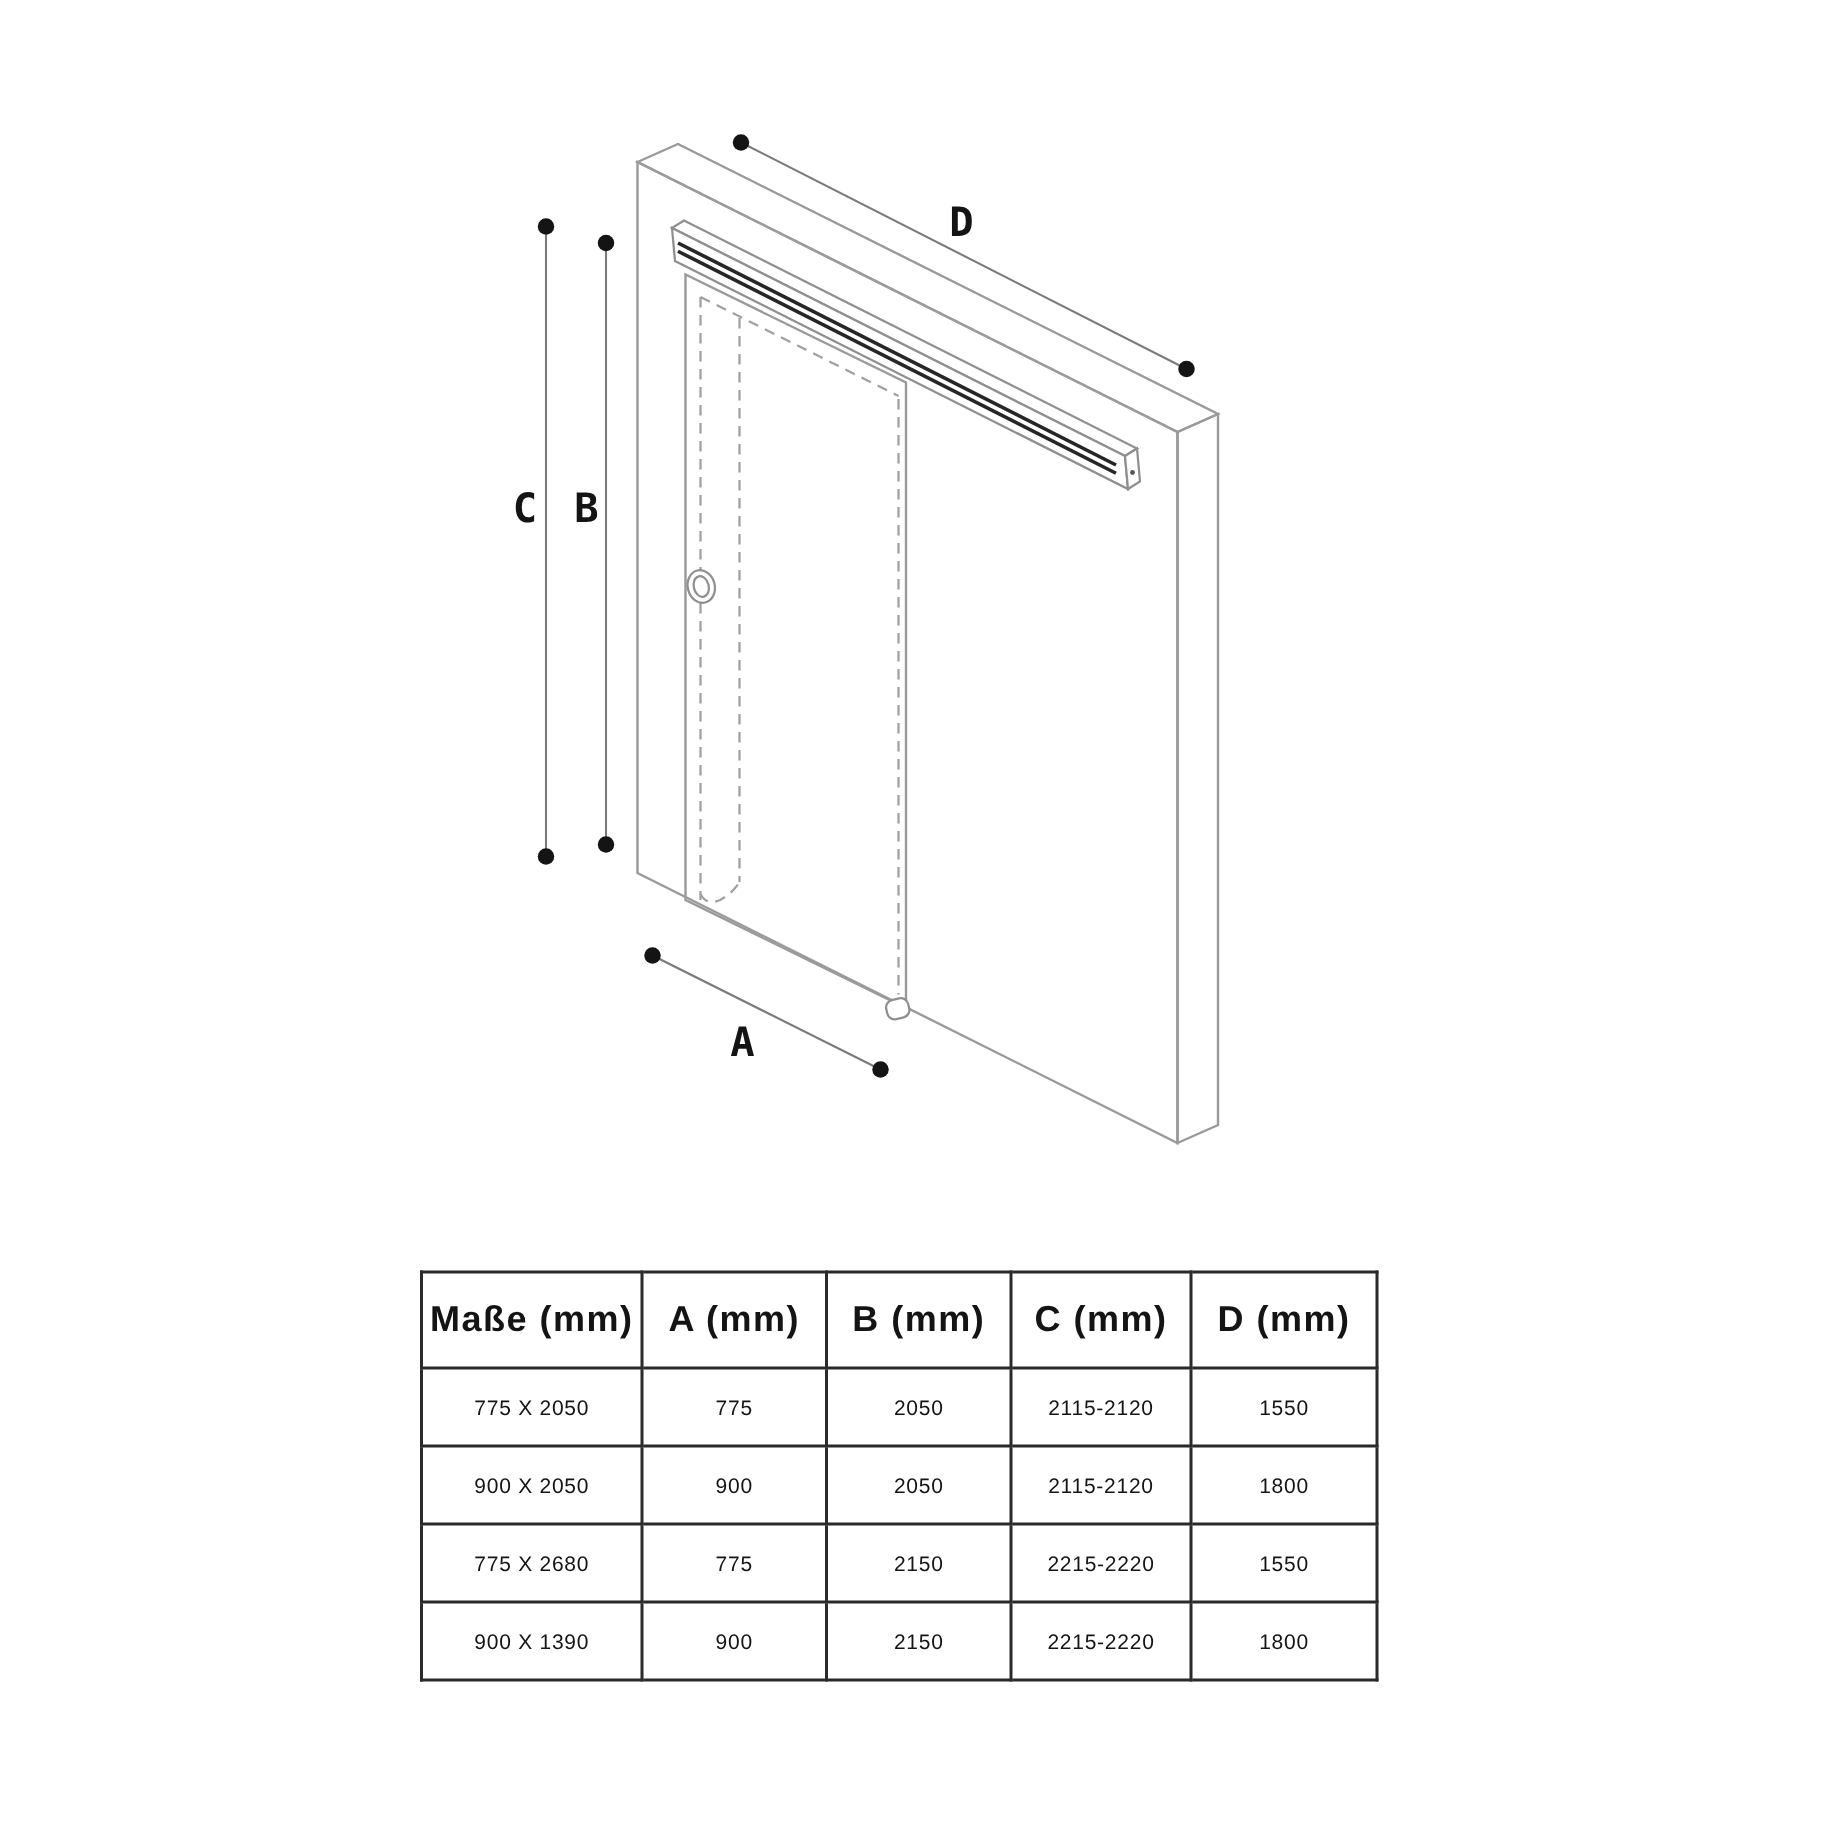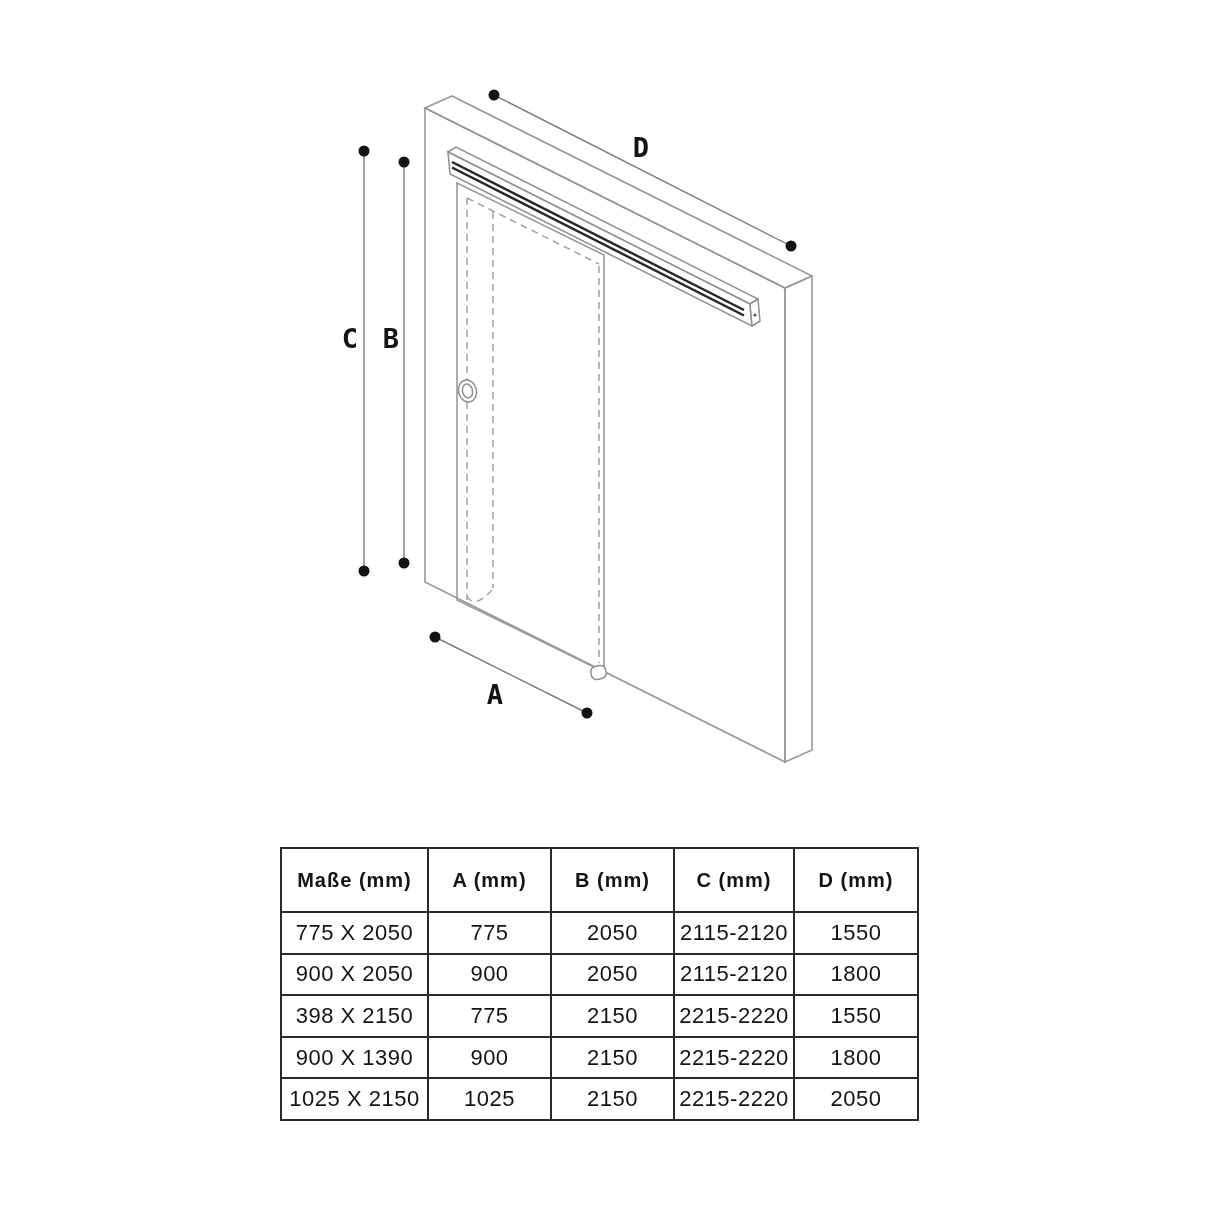--- a/index.html
+++ b/index.html
@@ -19,24 +19,24 @@
     border-collapse:collapse;table-layout:fixed;
     font-family:"Liberation Sans", sans-serif;
     color:#141414;
   }
   .dim-table th,.dim-table td{
     border:2px solid #2a2a2a;
     text-align:center;vertical-align:middle;
     padding:0;white-space:nowrap;overflow:hidden;
   }
   .dim-table thead th{
-    height:62px;font-size:20px;font-weight:bold;letter-spacing:1px;
+    height:62px;font-size:24px;font-weight:bold;letter-spacing:1px;
   }
   .dim-table tbody td{
-    height:33px;font-size:22px;font-weight:normal;letter-spacing:0.5px;
+    height:33px;font-size:14px;font-weight:normal;letter-spacing:0.5px;
   }
 
   
   .edge{stroke:#9a9a9a;stroke-width:1.6;fill:none;}
   .track-edge{stroke:#8f8f8f;stroke-width:1.5;fill:#ffffff;}
   .track-stripe{stroke:#262626;stroke-width:2.4;fill:none;}
   .hidden-edge{stroke:#a0a0a0;stroke-width:1.5;fill:none;stroke-dasharray:7 5;}
   .dim-line{stroke:#7a7a7a;stroke-width:1.4;fill:none;}
   .dim-dot{fill:#141414;stroke:none;}
   .dim-label{
@@ -137,35 +137,28 @@
         <td>1550</td>
       </tr>
       <tr>
         <td>900 X 2050</td>
         <td>900</td>
         <td>2050</td>
         <td>2115-2120</td>
         <td>1800</td>
       </tr>
       <tr>
-        <td>398 X 2150</td>
+        <td>775 X 2680</td>
         <td>775</td>
         <td>2150</td>
         <td>2215-2220</td>
         <td>1550</td>
       </tr>
       <tr>
         <td>900 X 1390</td>
         <td>900</td>
         <td>2150</td>
         <td>2215-2220</td>
         <td>1800</td>
       </tr>
-      <tr>
-        <td>1025 X 2150</td>
-        <td>1025</td>
-        <td>2150</td>
-        <td>2215-2220</td>
-        <td>2050</td>
-      </tr>
     </tbody>
   </table>
 </div>
 
 </body></html>

